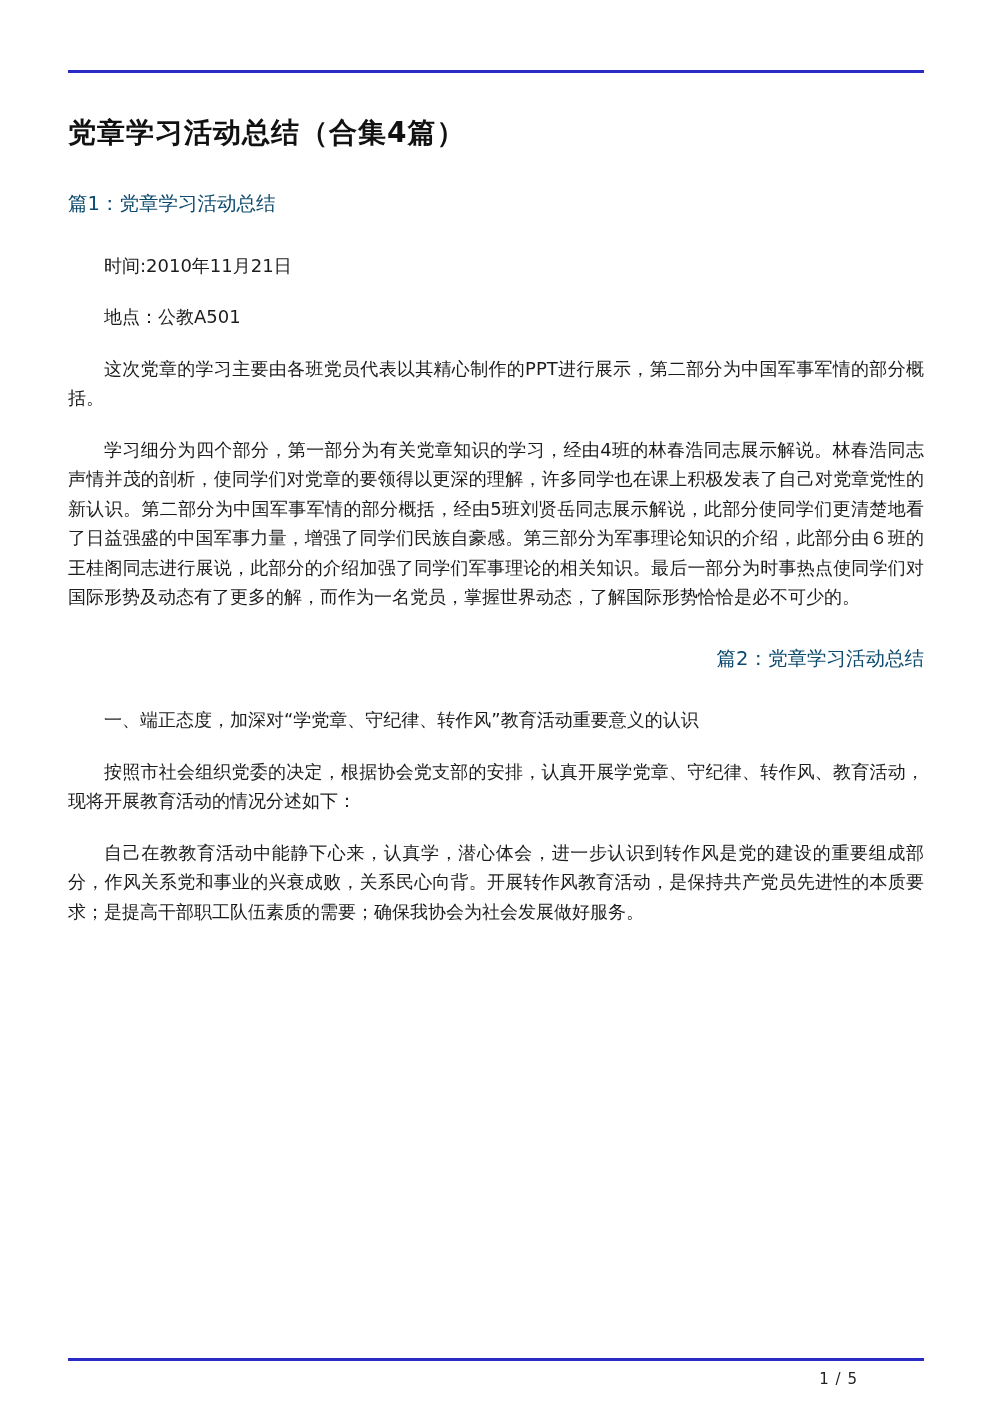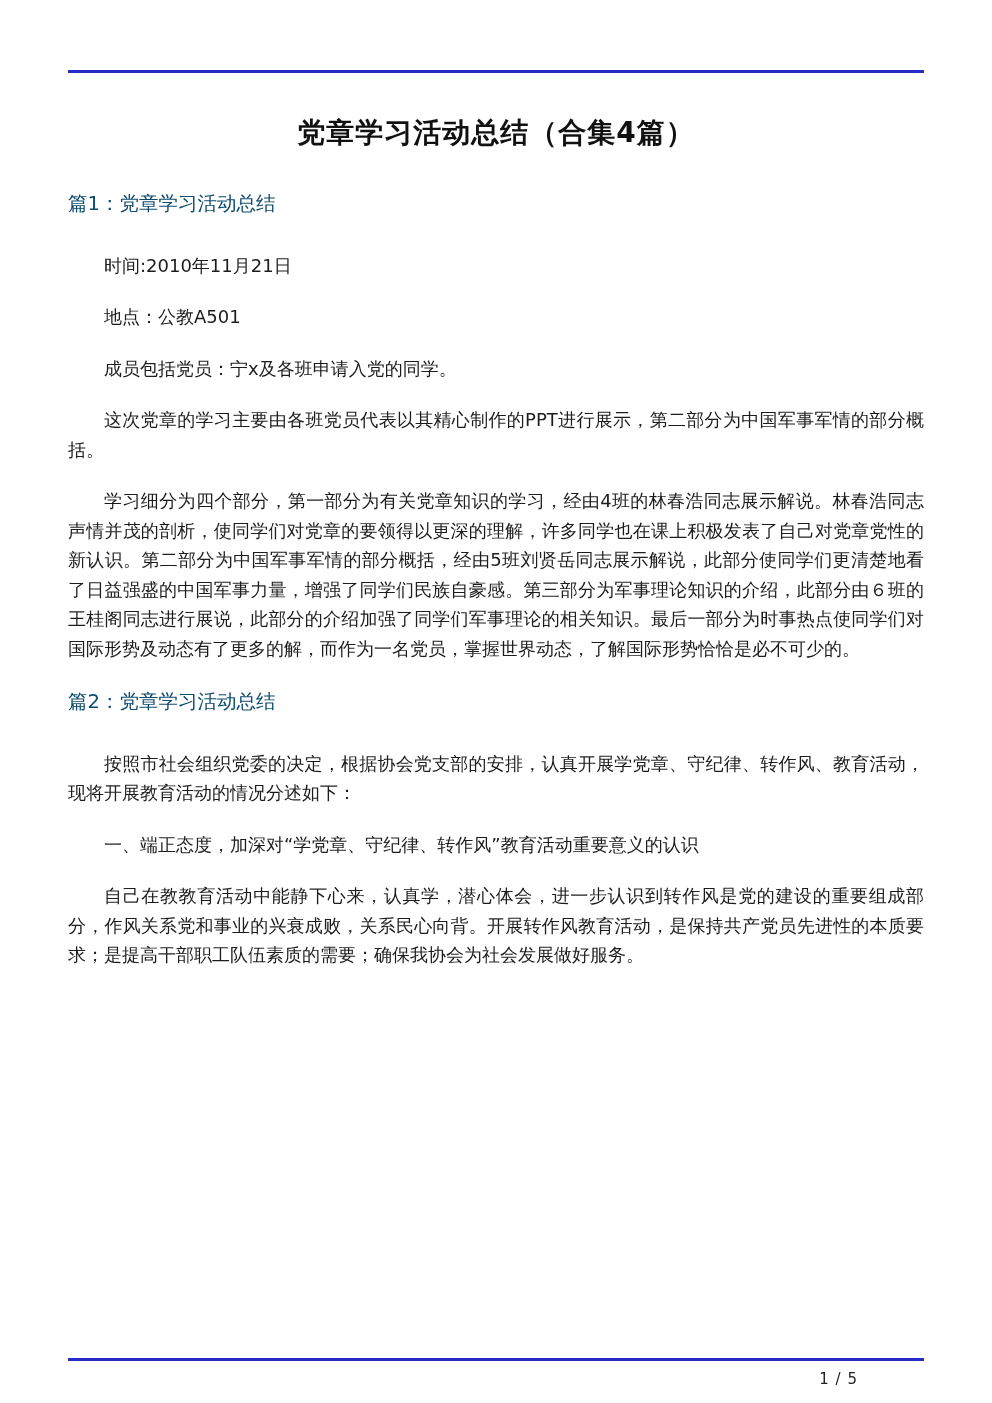--- a/index.html
+++ b/index.html
@@ -17,37 +17,38 @@
     padding: 70px 68px 0 68px;
     color: #1c1c1c;
     overflow: hidden;
   }
   .top-rule {
     height: 3px;
     background: #2a2ac4;
     margin-bottom: 42px;
   }
   .doc-title {
-    text-align: center;
+    text-align: left;
     font-size: 28px;
     font-weight: bold;
     color: #111111;
     letter-spacing: 1px;
     margin-bottom: 40px;
     line-height: 1.3;
   }
   .sec-heading {
     color: #0c4a6e;
     font-size: 19.5px;
     font-weight: normal;
     margin: 0 0 34px 0;
     line-height: 1.3;
   }
   .sec-heading.second {
-    margin-top: 26px;
+    margin-top: 34px;
+    text-align: right;
   }
   .body-para {
     font-size: 18px;
     line-height: 29.5px;
     text-indent: 2em;
     text-align: justify;
     color: #1c1c1c;
     margin-bottom: 22px;
   }
   .footer-rule {
@@ -77,34 +78,33 @@
   <h1 class="doc-title">党章学习活动总结（合集4篇）</h1>
 
   <section>
     <h2 class="sec-heading">篇1：党章学习活动总结</h2>
 
     <p class="body-para">时间:2010年11月21日</p>
 
     <p class="body-para">地点：公教A501</p>
 
 
-    <p class="body-para">成员包括党员：宁x及各班申请入党的同学。</p>
 
     <p class="body-para">这次党章的学习主要由各班党员代表以其精心制作的PPT进行展示，第二部分为中国军事军情的部分概括。</p>
 
     <p class="body-para">学习细分为四个部分，第一部分为有关党章知识的学习，经由4班的林春浩同志展示解说。林春浩同志声情并茂的剖析，使同学们对党章的要领得以更深的理解，许多同学也在课上积极发表了自己对党章党性的新认识。第二部分为中国军事军情的部分概括，经由5班刘贤岳同志展示解说，此部分使同学们更清楚地看了日益强盛的中国军事力量，增强了同学们民族自豪感。第三部分为军事理论知识的介绍，此部分由６班的王桂阁同志进行展说，此部分的介绍加强了同学们军事理论的相关知识。最后一部分为时事热点使同学们对国际形势及动态有了更多的解，而作为一名党员，掌握世界动态，了解国际形势恰恰是必不可少的。</p>
 
   </section>
 
   <section>
     <h2 class="sec-heading second">篇2：党章学习活动总结</h2>
 
+    <p class="body-para">一、端正态度，加深对“学党章、守纪律、转作风”教育活动重要意义的认识</p>
+
     <p class="body-para">按照市社会组织党委的决定，根据协会党支部的安排，认真开展学党章、守纪律、转作风、教育活动，现将开展教育活动的情况分述如下：</p>
-
-    <p class="body-para">一、端正态度，加深对“学党章、守纪律、转作风”教育活动重要意义的认识</p>
 
     <p class="body-para">自己在教教育活动中能静下心来，认真学，潜心体会，进一步认识到转作风是党的建设的重要组成部分，作风关系党和事业的兴衰成败，关系民心向背。开展转作风教育活动，是保持共产党员先进性的本质要求；是提高干部职工队伍素质的需要；确保我协会为社会发展做好服务。</p>
   </section>
 
   <div class="footer-rule"></div>
 
   <div class="page-number">1 / 5</div>
 
 </div>
 

